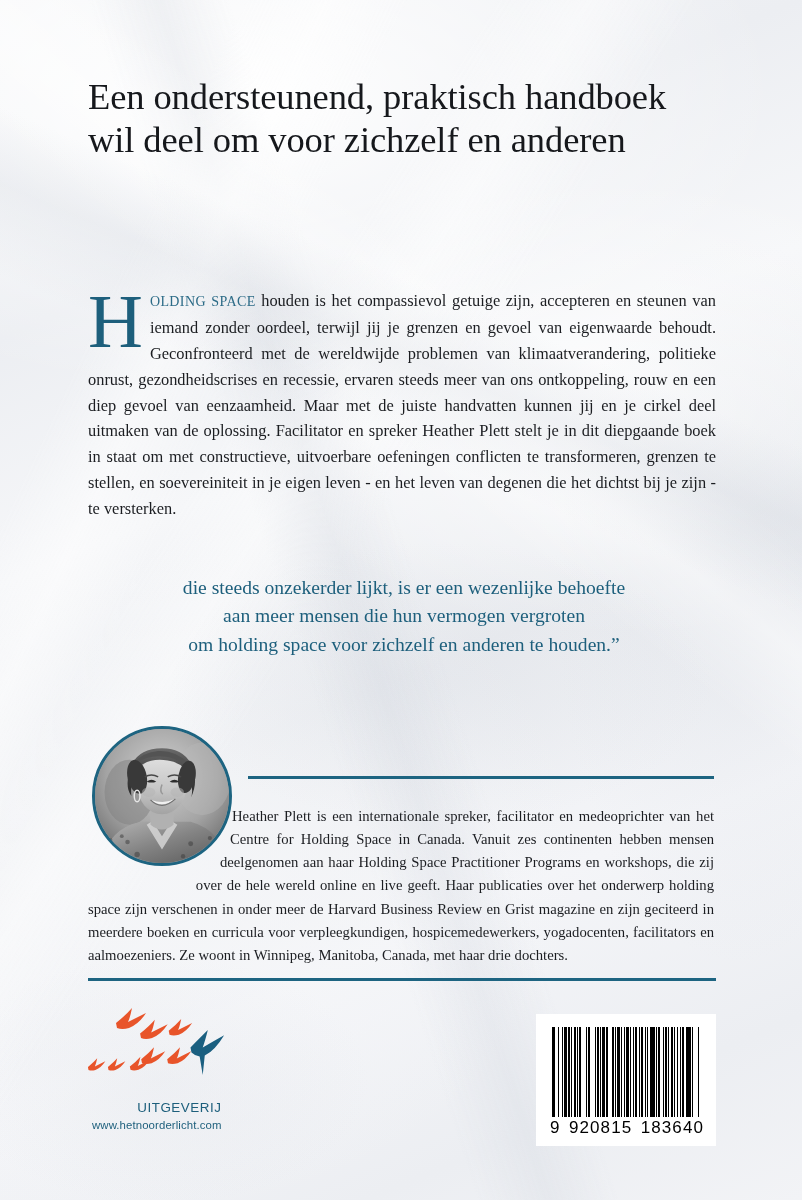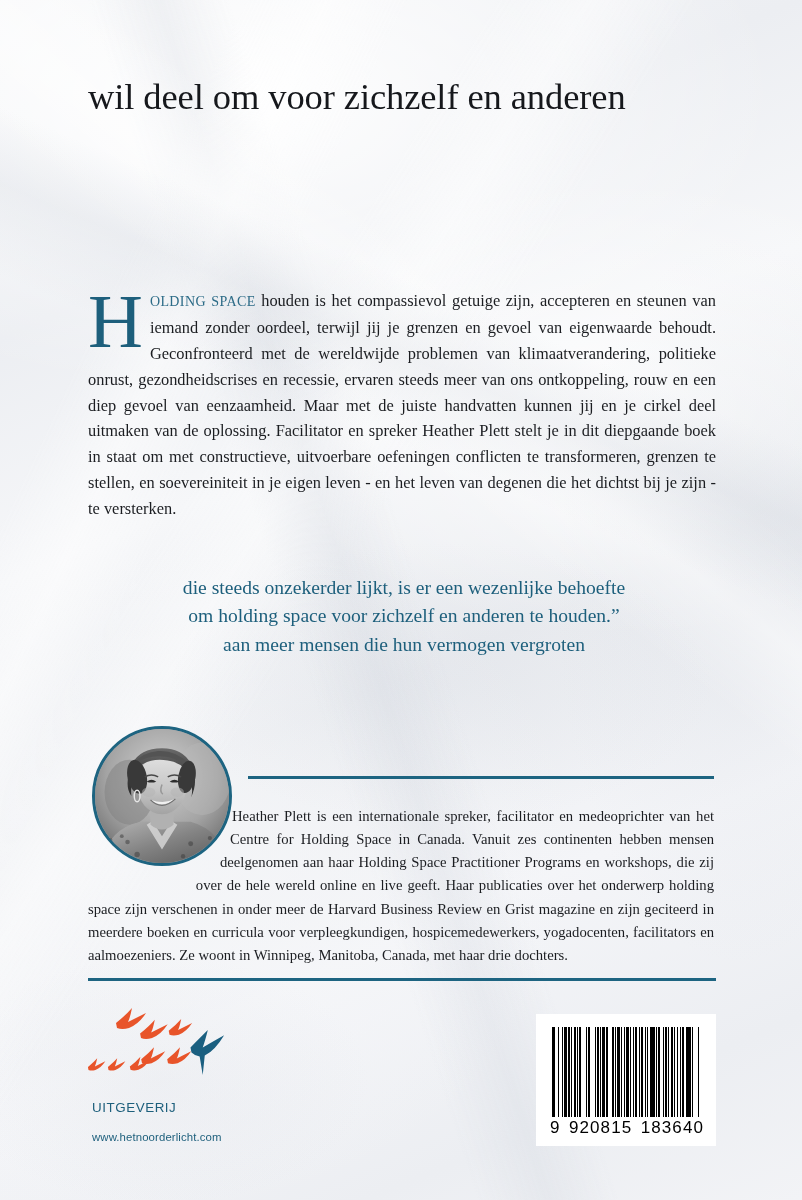--- a/index.html
+++ b/index.html
@@ -188,32 +188,33 @@
     left: 4px;
     top: 96px;
     font-family: "Liberation Sans", "DejaVu Sans", sans-serif;
     color: #1d5f7c;
   }
   .logo-line1 {
     font-size: 13.4px;
     letter-spacing: 0.55px;
     line-height: 15px;
     font-weight: 400;
+    text-align: right;
   }
   .logo-line2 {
     font-size: 21.8px;
     font-weight: bold;
     line-height: 25px;
     letter-spacing: -0.2px;
   }
   .logo-url {
     font-size: 11.4px;
     line-height: 16px;
     letter-spacing: 0.1px;
-    margin-top: 14px;
+    margin-top: 2px;
   }
 
   
   .barcode-box {
     position: absolute;
     left: 536px;
     top: 1014px;
     width: 180px;
     height: 132px;
     background: #ffffff;
@@ -247,29 +248,30 @@
 <body>
 
 <div class="cover">
   <div class="texture-a"></div>
   <div class="texture-b"></div>
   <div class="texture-c"></div>
 
   <div class="content">
 
     <div class="headline">
+      <div>Een ondersteunend, praktisch handboek</div>
       <div>wil deel om voor zichzelf en anderen</div>
     </div>
 
     <p class="body-copy"><span class="dropcap">H</span><span class="smallcaps">OLDING SPACE</span><span> houden is het compassievol getuige zijn, accepteren en steunen van iemand zonder oordeel, terwijl jij je grenzen en gevoel van eigenwaarde behoudt. Geconfronteerd met de wereldwijde problemen van klimaatverandering, politieke onrust, gezondheidscrises en recessie, ervaren steeds meer van ons ontkoppeling, rouw en een diep gevoel van eenzaamheid. Maar met de juiste handvatten kunnen jij en je cirkel deel uitmaken van de oplossing. Facilitator en spreker Heather Plett stelt je in dit diepgaande boek in staat om met constructieve, uitvoerbare oefeningen conflicten te transformeren, grenzen te stellen, en soevereiniteit in je eigen leven - en het leven van degenen die het dichtst bij je zijn -  te versterken.</span></p>
 
     <div class="pullquote">
       <div>die steeds onzekerder lijkt, is er een wezenlijke behoefte</div>
+      <div>aan meer mensen die hun vermogen vergroten</div>
       <div>om holding space voor zichzelf en anderen te houden.”</div>
-      <div>aan meer mensen die hun vermogen vergroten</div>
     </div>
 
     <div class="author-block">
       <div class="author-photo">
         <svg class="portrait" viewBox="0 0 140 140" preserveAspectRatio="xMidYMid slice">
           <defs>
             <radialGradient id="bgblur" cx="50%" cy="35%" r="75%">
               <stop offset="0%" stop-color="#cfd2d3"></stop>
               <stop offset="55%" stop-color="#9fa5a6"></stop>
               <stop offset="100%" stop-color="#5c6264"></stop>

